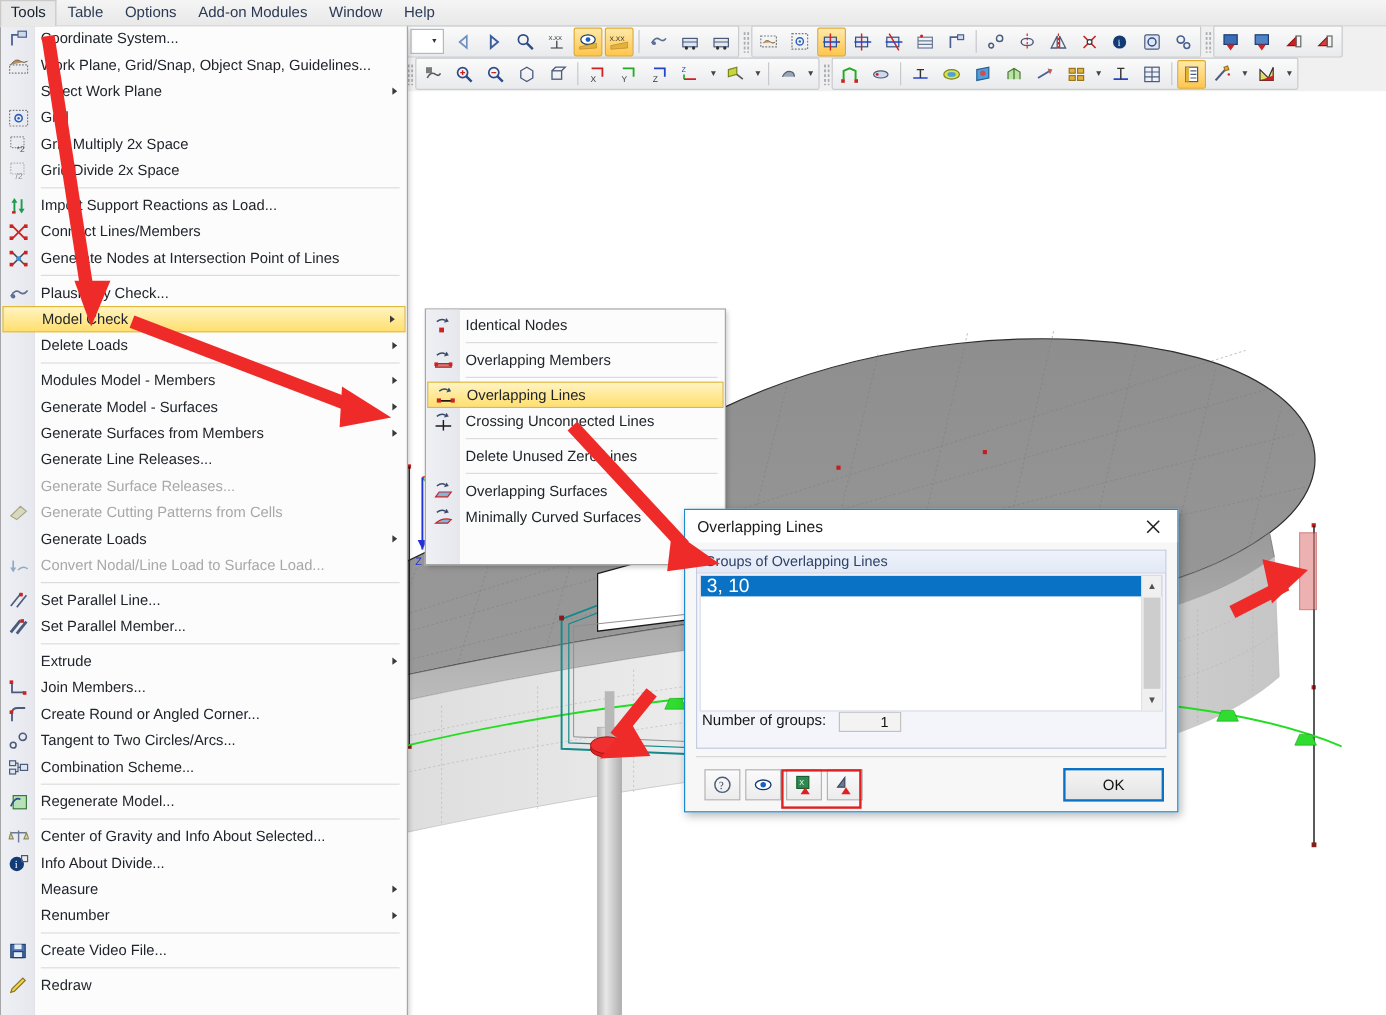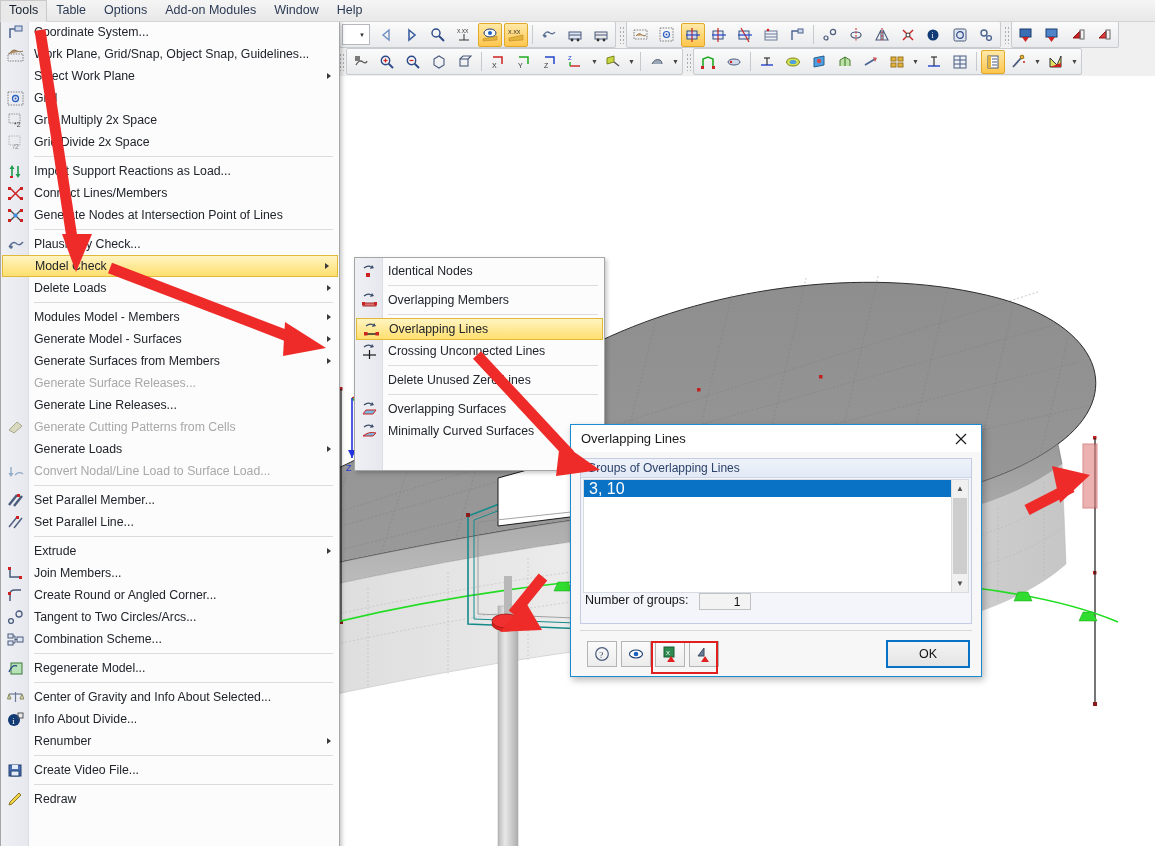--- a/index.html
+++ b/index.html
@@ -892,25 +892,25 @@
       <span class="arr"></span>
     </div>
     <div class="mi">
       <span>Generate Model - Surfaces</span>
       <span class="arr"></span>
     </div>
     <div class="mi">
       <span>Generate Surfaces from Members</span>
       <span class="arr"></span>
     </div>
+    <div class="mi">
+      <span>Generate Line Releases...</span>
+    </div>
     <div class="mi dis">
       <span>Generate Surface Releases...</span>
-    </div>
-    <div class="mi">
-      <span>Generate Line Releases...</span>
     </div>
     <div class="mi dis">
       <span class="ic">
         <svg width="17" height="15" viewBox="0 0 17 15">
             <polygon points="2,10 10,2 15,6 7,13" fill="#d9d9c0" stroke="#a8a888"></polygon>
           </svg>
       </span>
       <span>Generate Cutting Patterns from Cells</span>
     </div>
     <div class="mi">
@@ -925,36 +925,36 @@
             <path d="M8,11 q4,-4 8,-1" fill="none" stroke="#8faac8" stroke-width="1.2"></path>
           </svg>
       </span>
       <span>Convert Nodal/Line Load to Surface Load...</span>
     </div>
     <div class="msep"></div>
 
     <div class="mi">
       <span class="ic">
         <svg width="17" height="15" viewBox="0 0 17 15">
+            <line x1="2" y1="12" x2="10" y2="2" stroke="#4a5b7c" stroke-width="1.4"></line>
+            <line x1="7" y1="13" x2="15" y2="3" stroke="#4a5b7c" stroke-width="1.4"></line>
+            <rect x="9" y="1" width="3" height="3" fill="#cc2222"></rect>
+          </svg>
+      </span>
+      <span>Set Parallel Line...</span>
+    </div>
+    <div class="mi">
+      <span class="ic">
+        <svg width="17" height="15" viewBox="0 0 17 15">
             <line x1="2" y1="12" x2="10" y2="2" stroke="#4a5b7c" stroke-width="2.4"></line>
             <line x1="7" y1="13" x2="15" y2="3" stroke="#4a5b7c" stroke-width="2.4"></line>
             <rect x="10" y="1" width="3" height="3" fill="#cc2222"></rect>
           </svg>
       </span>
       <span>Set Parallel Member...</span>
-    </div>
-    <div class="mi">
-      <span class="ic">
-        <svg width="17" height="15" viewBox="0 0 17 15">
-            <line x1="2" y1="12" x2="10" y2="2" stroke="#4a5b7c" stroke-width="1.4"></line>
-            <line x1="7" y1="13" x2="15" y2="3" stroke="#4a5b7c" stroke-width="1.4"></line>
-            <rect x="9" y="1" width="3" height="3" fill="#cc2222"></rect>
-          </svg>
-      </span>
-      <span>Set Parallel Line...</span>
     </div>
     <div class="msep"></div>
 
     <div class="mi">
       <span>Extrude</span>
       <span class="arr"></span>
     </div>
     <div class="mi">
       <span class="ic">
         <svg width="17" height="15" viewBox="0 0 17 15">
@@ -1019,20 +1019,24 @@
     </div>
     <div class="mi">
       <span class="ic">
         <svg width="17" height="15" viewBox="0 0 17 15">
             <circle cx="7" cy="8" r="6" fill="#123a74"></circle>
             <text x="5.2" y="11.6" font-size="9" fill="#fff" font-family="Liberation Serif, serif">i</text>
             <rect x="11" y="1" width="5" height="5" fill="none" stroke="#555"></rect>
           </svg>
       </span>
       <span>Info About Divide...</span>
+    </div>
+    <div class="mi">
+      <span>Measure</span>
+      <span class="arr"></span>
     </div>
     <div class="mi">
       <span>Renumber</span>
       <span class="arr"></span>
     </div>
     <div class="msep"></div>
     <div class="mi">
       <span class="ic">
         <svg width="17" height="15" viewBox="0 0 17 15">
             <rect x="2" y="2" width="12" height="11" fill="#4a6fb5" stroke="#22406e"></rect>

